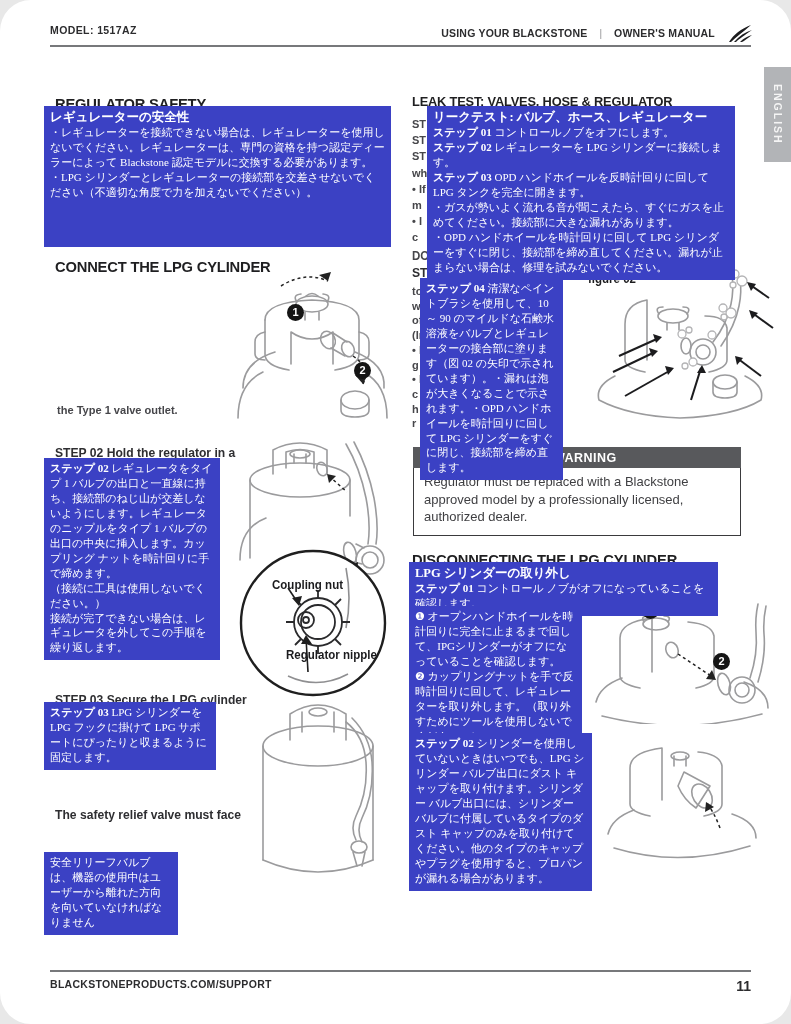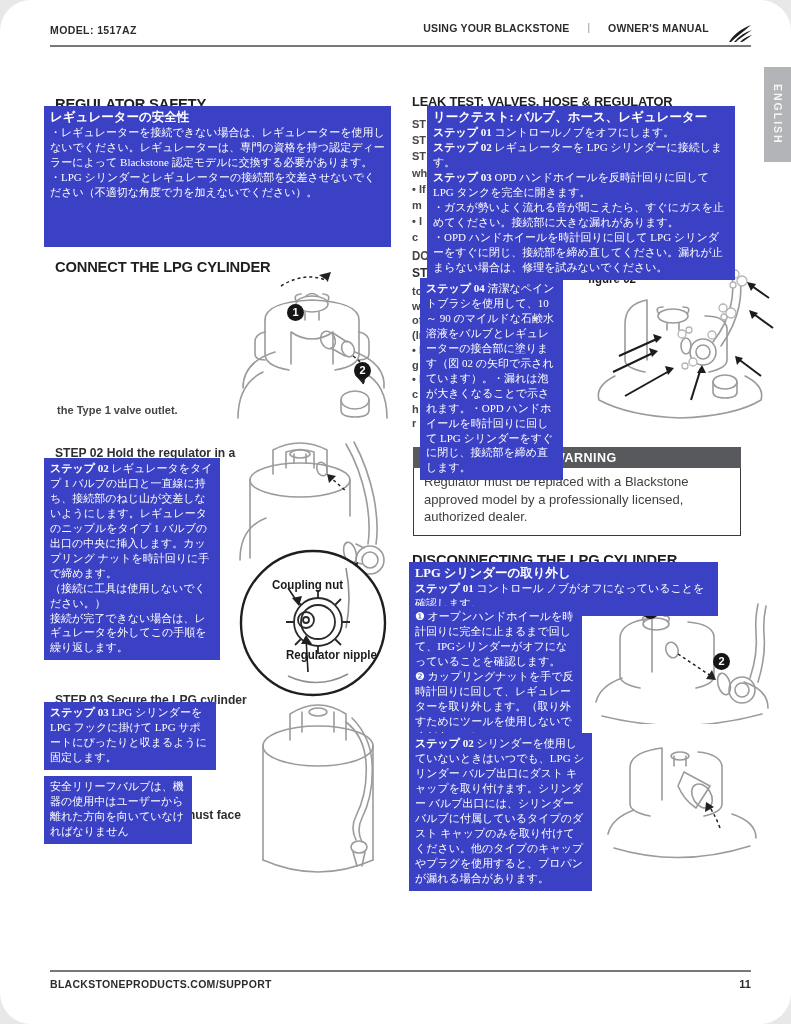--- a/index.html
+++ b/index.html
@@ -1,28 +1,28 @@
 <!DOCTYPE html>
 <html><head>
 <meta charset="utf-8">
 <style>
   html,body{margin:0;padding:0;background:#e8e8e8;}
   .page{position:relative;width:791px;height:1024px;background:#ffffff;overflow:hidden;
         font-family:"Liberation Sans","DejaVu Sans",sans-serif;color:#2c2c2e;border-radius:31px;}
   
   .hdr-model{position:absolute;left:50px;top:24px;font-size:10.5px;font-weight:bold;letter-spacing:.4px;}
-  .hdr-right{position:absolute;top:22px;right:38px;display:flex;gap:18px;}
+  .hdr-right{position:absolute;top:22px;right:38px;display:flex;align-items:center;gap:12px;}
   .hdr-title{font-size:10.5px;font-weight:bold;letter-spacing:.2px;}
   .hdr-sep{color:#909094;font-size:10px;}
   .rule{position:absolute;background:#77787b;}
   .side-tab{position:absolute;left:764px;top:67px;width:27px;height:95px;background:#b2b4b7;color:#f5f5f5;
             writing-mode:vertical-rl;display:flex;align-items:center;justify-content:center;
             font-size:10.5px;font-weight:bold;letter-spacing:2px;z-index:2;}
   .ftr-url{position:absolute;left:50px;top:978px;font-size:10.5px;font-weight:bold;letter-spacing:.3px;}
-  .ftr-page{position:absolute;right:40px;top:978px;font-size:11px;font-weight:bold;margin-left:8px;}
+  .ftr-page{position:absolute;right:40px;top:978px;font-size:14px;font-weight:bold;margin-left:8px;}
   
   .h-section{position:absolute;font-weight:bold;font-size:15.5px;color:#1f1f21;letter-spacing:-.2px;
              transform:scaleX(.95);transform-origin:0 0;white-space:nowrap;z-index:1;}
   .h-step{position:absolute;font-weight:bold;font-size:12.5px;color:#2e2e31;transform:scaleX(.97);
           transform-origin:0 0;white-space:nowrap;z-index:1;}
   .en-frag{position:absolute;font-weight:bold;font-size:11.5px;color:#46464a;white-space:nowrap;z-index:1;
            transform:scaleX(.96);transform-origin:0 0;}
   .frag-col{position:absolute;font-weight:bold;font-size:11px;color:#46464a;z-index:1;}
   .frag-col div{line-height:16.2px;}
   .frag-col.tight div{line-height:14.7px;}
@@ -175,21 +175,21 @@
       <path d="M64 40 L64 20 M96 40 L96 20"></path>
       <ellipse cx="80" cy="20" rx="9" ry="4"></ellipse>
       <path d="M108 30 Q126 44 128 70 Q130 100 118 124 Q112 136 118 148"></path>
       <path d="M114 26 Q132 44 134 70 Q136 102 124 126 Q118 138 124 150"></path>
       <ellipse cx="121" cy="155" rx="8" ry="6"></ellipse>
       <path d="M115 160 L119 174 M127 160 L124 174"></path>
     </g>
   </svg>
 
   <div class="h-step" style="left:55px;top:808px;">The safety relief valve must face</div>
-  <div class="jbox" style="left:44px;top:776px;width:148px;min-height:52px;">
+  <div class="jbox" style="left:44px;top:852px;width:134px;min-height:52px;">
       <div class="jline">安全リリーフバルブは、機器の使用中はユーザーから離れた方向を向いていなければなりません</div>
     </div>
 
   <div class="h-section" style="left:412px;top:94px;font-size:13.5px;">LEAK TEST: VALVES, HOSE &amp; REGULATOR</div>
   <div class="frag-col" style="left:412px;top:116px;">
       <div>ST</div>
       <div>ST</div>
       <div>ST</div>
       <div>wh</div>
       <div>• If</div>

